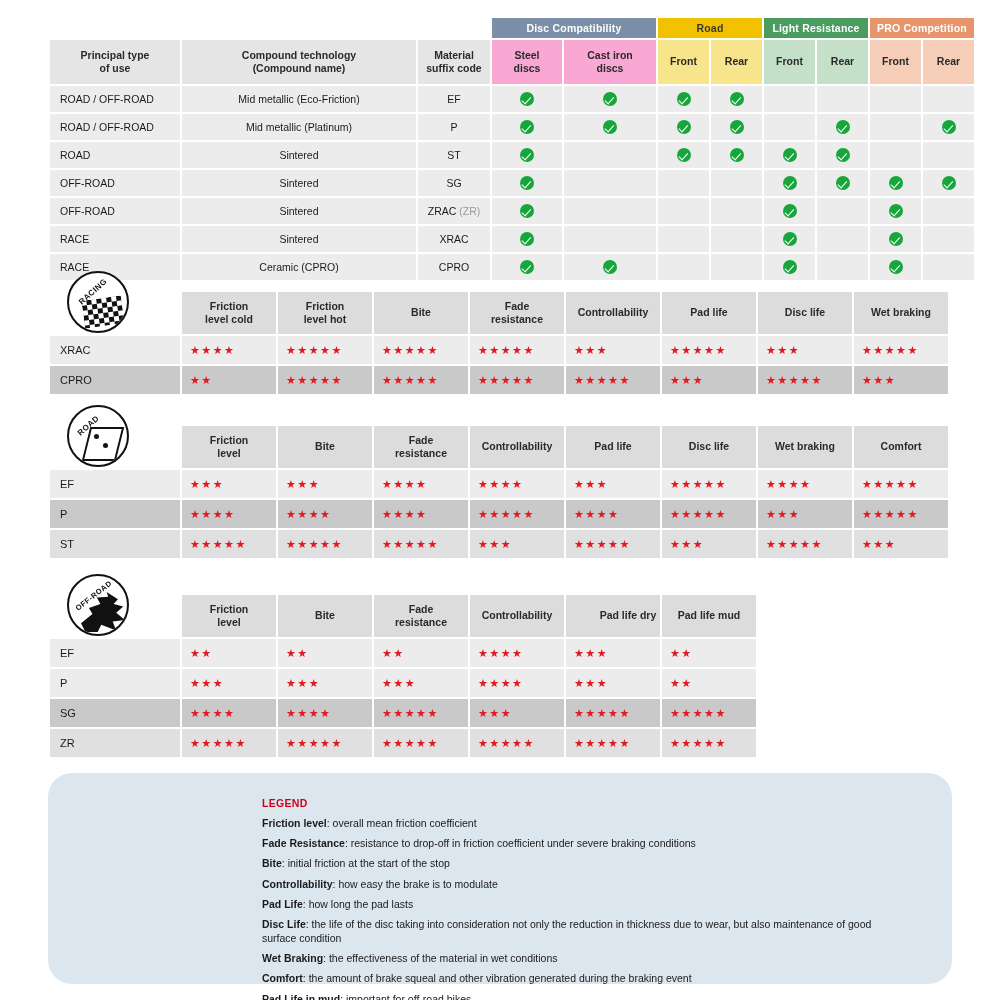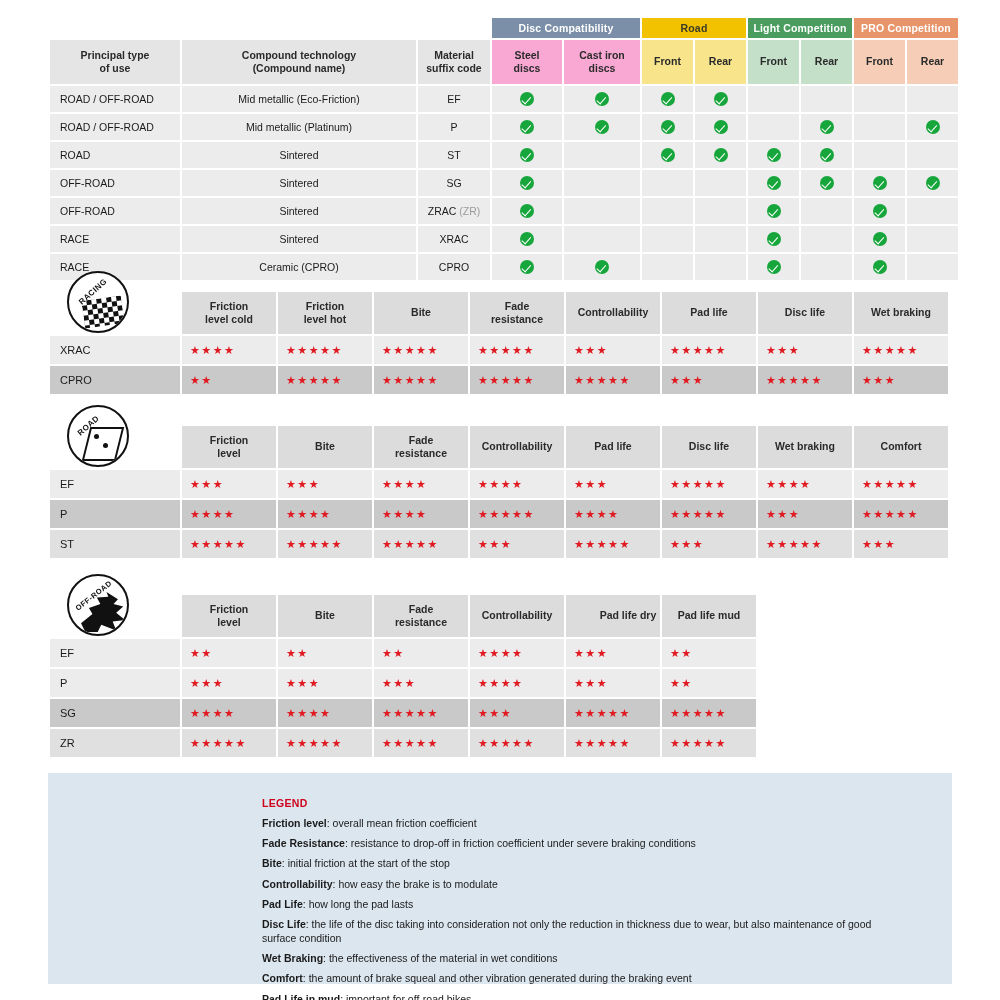--- a/index.html
+++ b/index.html
@@ -157,20 +157,21 @@
     background: #111;
     clip-path: polygon(10% 100%, 0% 78%, 26% 55%, 18% 40%, 44% 30%, 36% 14%, 62% 12%, 58% 0%, 84% 18%, 74% 30%, 96% 36%, 80% 52%, 100% 70%, 72% 74%, 80% 96%, 46% 82%, 38% 100%);
   }
 
   
   .legend {
     position: absolute;
     left: 48px; top: 773px;
     width: 904px; height: 211px;
     background: #dce6ef;
+    border-radius: 24px;
   }
   .legend-inner { padding: 24px 0 0 214px; }
   .legend-title {
     color: #d0021b;
     font-size: 10.5px;
     font-weight: bold;
     letter-spacing: .3px;
     margin-bottom: 7px;
   }
   .legend p {
@@ -188,33 +189,33 @@
 <div class="page">
 
   <table class="compat">
     <thead>
       <tr>
         <td style="width:130px;background:transparent"></td>
         <td style="width:234px;background:transparent"></td>
         <td style="width:72px;background:transparent"></td>
         <td class="grp-head grp-disc" colspan="2" style="width:142px">Disc Compatibility</td>
         <td class="grp-head grp-road" colspan="2" style="width:104px">Road</td>
-        <td class="grp-head grp-light" colspan="2" style="width:104px">Light Competition</td>
+        <td class="grp-head grp-light" colspan="2" style="width:104px">Light Resistance</td>
         <td class="grp-head grp-pro" colspan="2" style="width:104px">PRO Competition</td>
       </tr>
       <tr>
         <td class="col-head ch-grey"><span style="white-space:pre-line">Principal type
 of use</span></td>
         <td class="col-head ch-grey"><span style="white-space:pre-line">Compound technology
 (Compound name)</span></td>
         <td class="col-head ch-grey"><span style="white-space:pre-line">Material
 suffix code</span></td>
         <td class="col-head ch-disc" style="width:70px"><span style="white-space:pre-line">Steel
 discs</span></td>
-        <td class="col-head ch-disc" style="width:76px"><span style="white-space:pre-line">Cast iron
+        <td class="col-head ch-disc" style="width:92px"><span style="white-space:pre-line">Cast iron
 discs</span></td>
         <td class="col-head ch-road" style="width:51px">Front</td>
         <td class="col-head ch-road" style="width:51px">Rear</td>
         <td class="col-head ch-light" style="width:51px">Front</td>
         <td class="col-head ch-light" style="width:51px">Rear</td>
         <td class="col-head ch-pro" style="width:51px">Front</td>
         <td class="col-head ch-pro" style="width:51px">Rear</td>
       </tr>
     </thead>
     <tbody class="body" id="compat-body">

